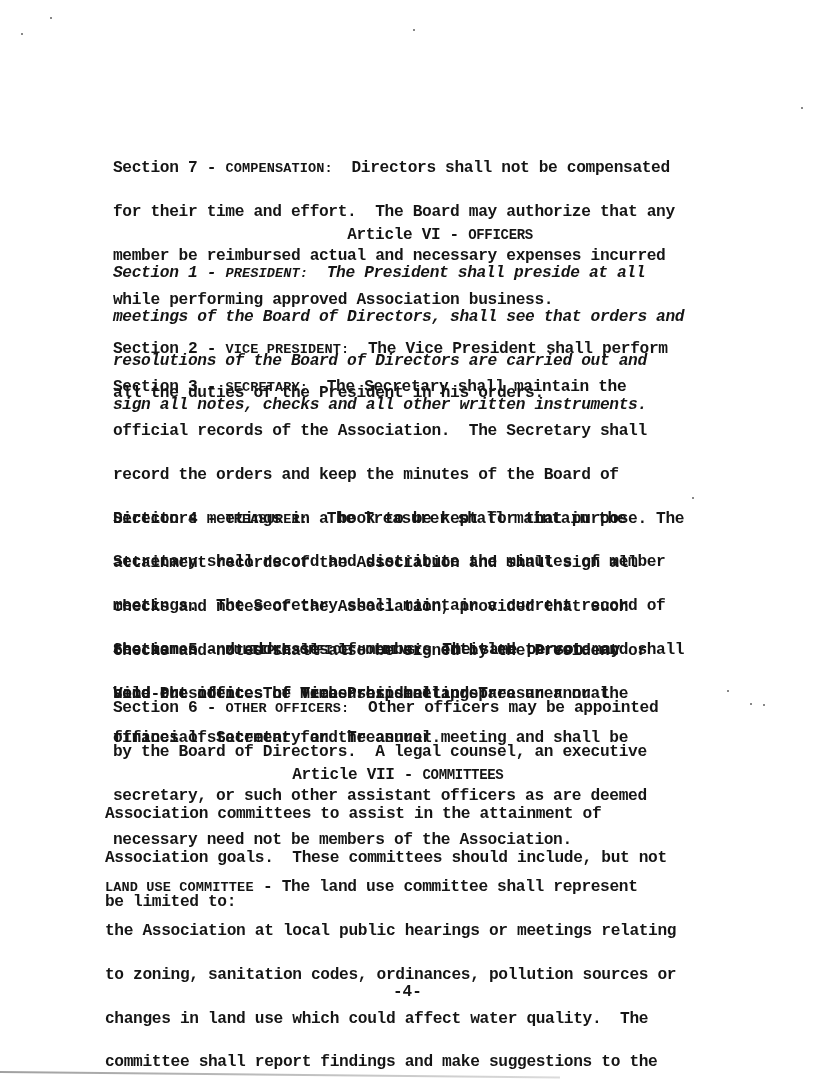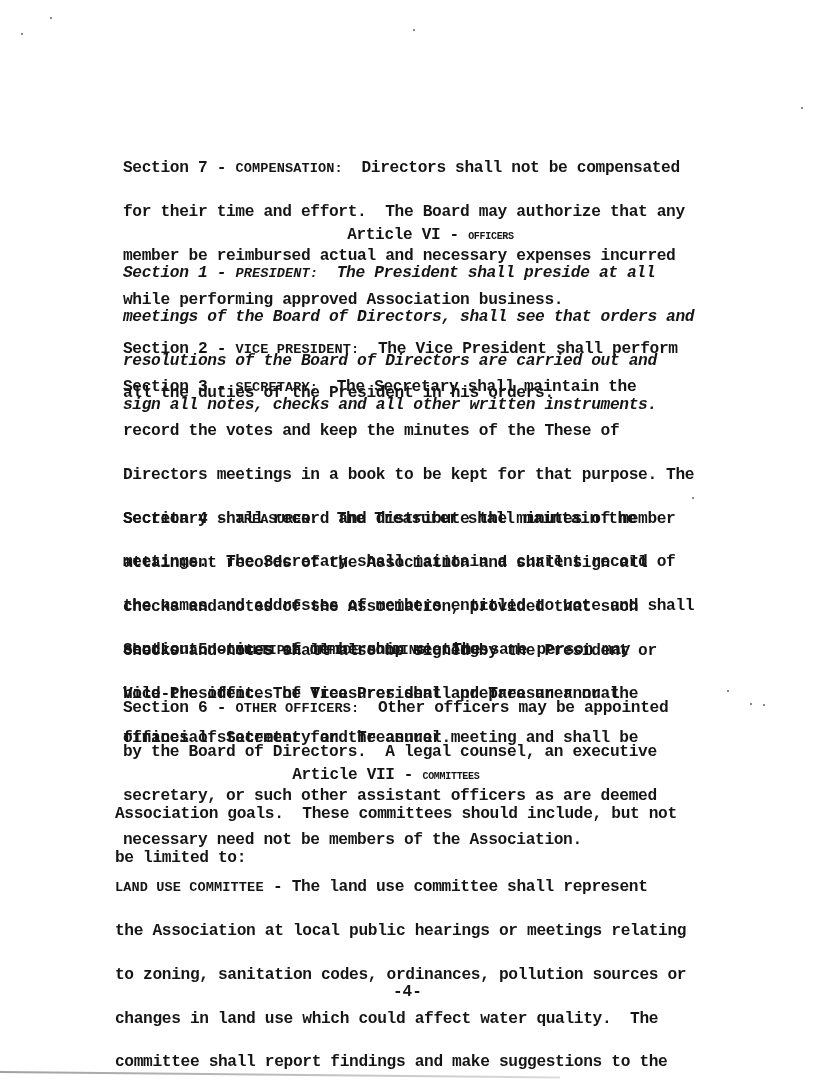--- a/index.html
+++ b/index.html
@@ -5,28 +5,28 @@
     html, body { margin: 0; padding: 0; }
     body {
       width: 835px; height: 1080px; background: #ffffff; position: relative; overflow: hidden;
       font-family: "Liberation Mono", "DejaVu Sans Mono", monospace;
       color: #151515;
     }
     .page { position: absolute; left: 0; top: 0; width: 835px; height: 1080px; }
     .para {
       position: absolute; left: 113px; width: 620px;
       font-size: 16.2px; line-height: 14.6px; font-weight: bold;
-      letter-spacing: -0.35px; white-space: pre; margin-left: 10px;
+      letter-spacing: -0.35px; white-space: pre;
     }
     .para .line { display: block; height: 14.6px; }
     .label { font-size: 13.6px; letter-spacing: 0.1px; }
     .heading {
       position: absolute; font-size: 16px; font-weight: bold; letter-spacing: -0.3px; white-space: pre;
     }
-    .heading .caps { font-size: 10px; }
+    .heading .caps { font-size: 14px; }
     .pagenum { position: absolute; left: 393px; top: 983px; font-size: 16px; font-weight: bold; }
     .scanline {
       position: absolute; left: 0; top: 1071px; width: 560px; height: 2px;
       background: linear-gradient(to right, #777 0%, #999 40%, #ccc 100%);
       transform: rotate(0.55deg); transform-origin: left center; opacity: 0.7;
     }
     .speck { position: absolute; width: 2px; height: 2px; background: #888; }
   </style>
 </head>
 <body>
@@ -51,21 +51,22 @@
     <span class="line">sign all notes, checks and all other written instruments.</span>
   </div>
 
   <div class="para" style="top:313px;">
     <span class="line"><span>Section 2 - </span><span class="label">VICE PRESIDENT:</span><span>  The Vice President shall perform</span></span>
     <span class="line">all the duties of the President in his orders.</span>
   </div>
 
   <div class="para" style="top:351px;">
     <span class="line"><span>Section 3 - </span><span class="label">SECRETARY:</span><span>  The Secretary shall maintain the</span></span>
-    <span class="line">record the votes and keep the minutes of the These of</span>
+    <span class="line">official records of the Association.  The Secretary shall</span>
+    <span class="line">record the orders and keep the minutes of the Board of</span>
     <span class="line">Directors meetings in a book to be kept for that purpose. The</span>
     <span class="line">Secretary shall record and distribute the minutes of member</span>
     <span class="line">meetings.  The Secretary shall maintain a current record of</span>
     <span class="line">the names and addresses of members entitled to vote and shall</span>
     <span class="line">send out notices of membership meetings.</span>
   </div>
 
   <div class="para" style="top:483px;font-family:Liberation Mono, monospace;">
     <span class="line"><span>Section 4 - </span><span class="label">TREASURER:</span><span>  The Treasurer shall maintain the</span></span>
     <span class="line">attainment records of the Association and shall sign all</span>
@@ -86,20 +87,21 @@
     <span class="line">by the Board of Directors.  A legal counsel, an executive</span>
     <span class="line">secretary, or such other assistant officers as are deemed</span>
     <span class="line">necessary need not be members of the Association.</span>
   </div>
 
   <div class="heading" style="left:255px; top:748px;">
     <span>Article VII - </span><span class="caps">COMMITTEES</span>
   </div>
 
   <div class="para" style="top:778px; left:105px;">
+    <span class="line">Association committees to assist in the attainment of</span>
     <span class="line">Association goals.  These committees should include, but not</span>
     <span class="line">be limited to:</span>
   </div>
 
   <div class="para" style="top:851px; left:105px;">
     <span class="line"><span class="label">LAND USE COMMITTEE</span><span> - The land use committee shall represent</span></span>
     <span class="line">the Association at local public hearings or meetings relating</span>
     <span class="line">to zoning, sanitation codes, ordinances, pollution sources or</span>
     <span class="line">changes in land use which could affect water quality.  The</span>
     <span class="line">committee shall report findings and make suggestions to the</span>

